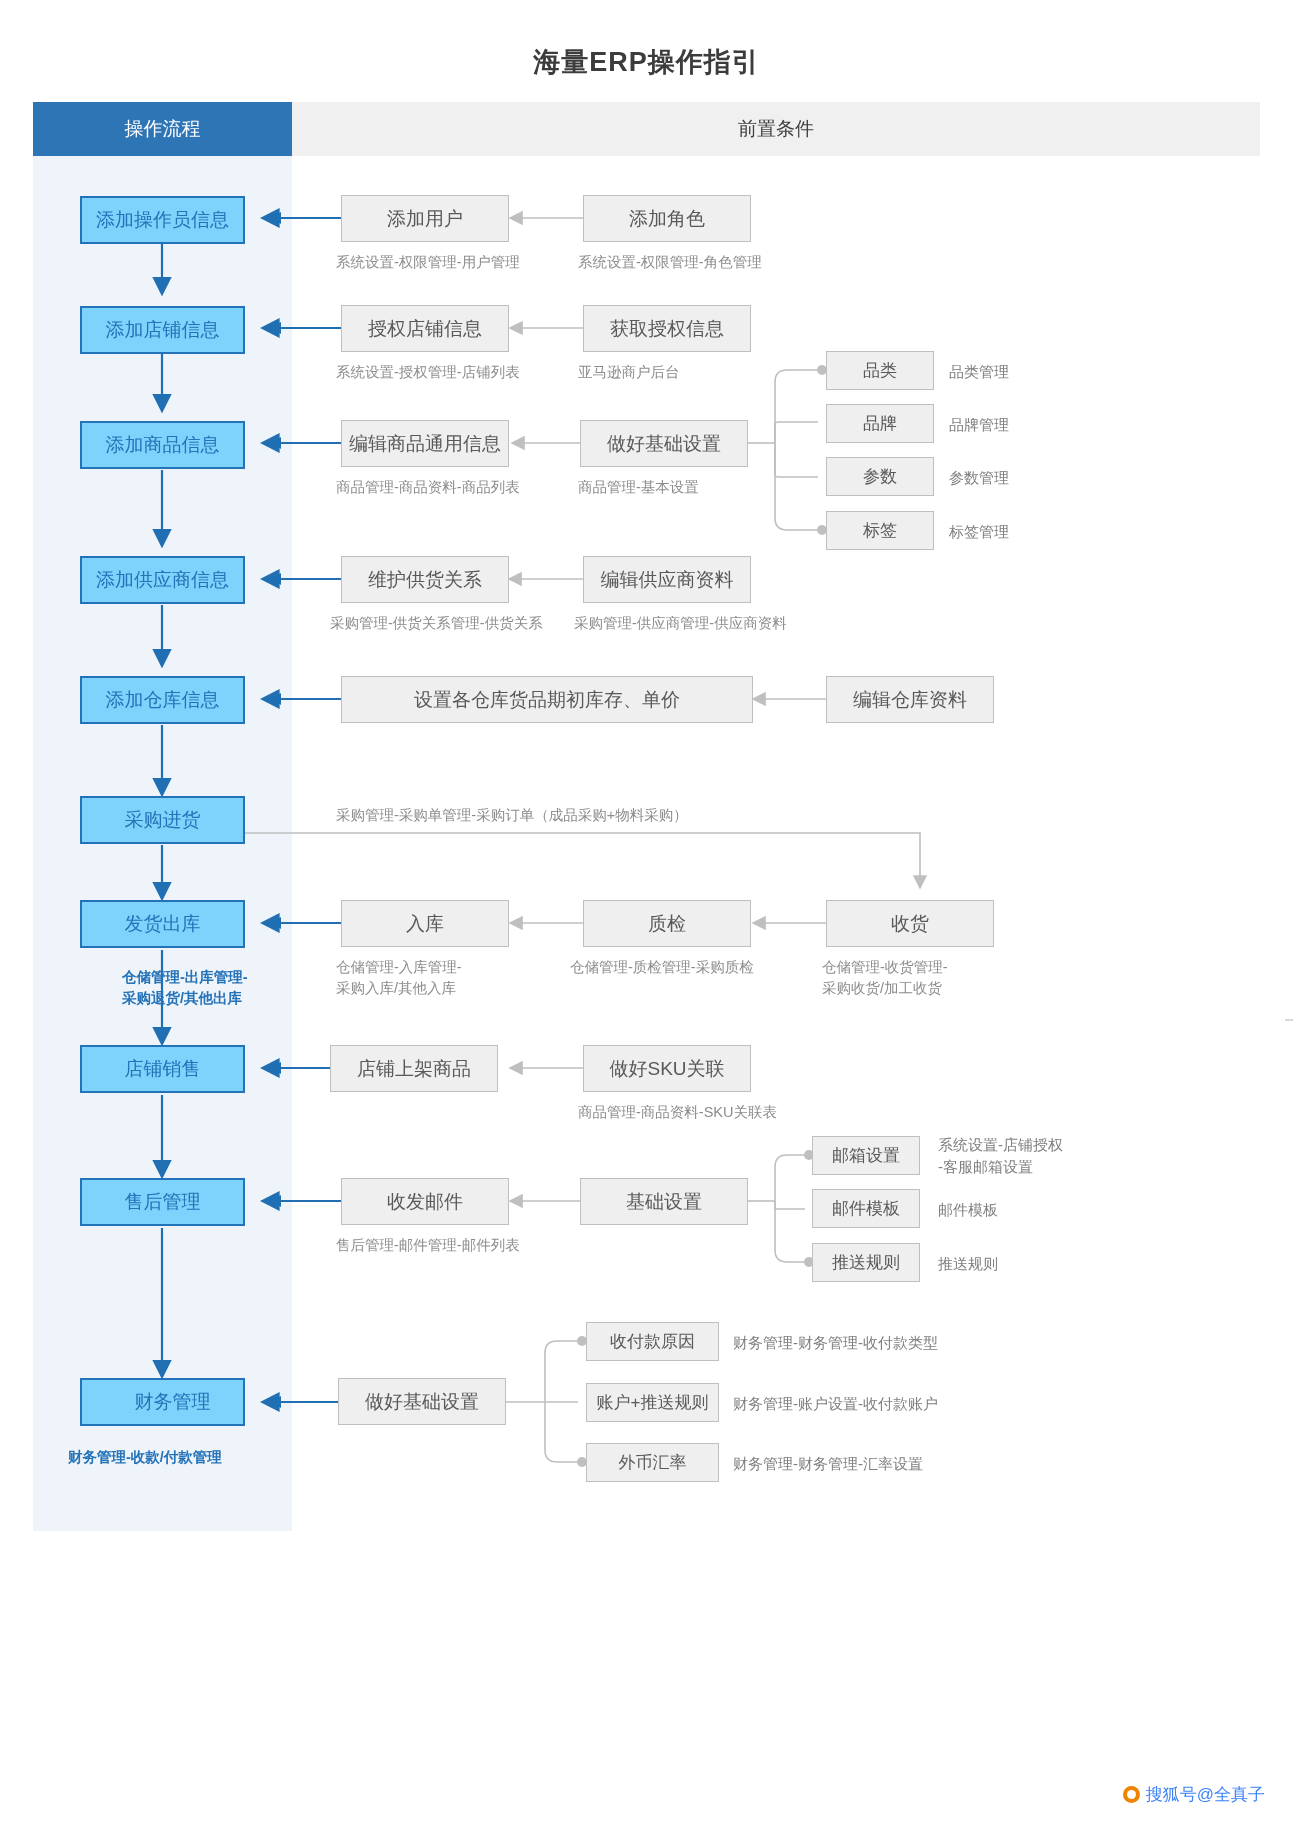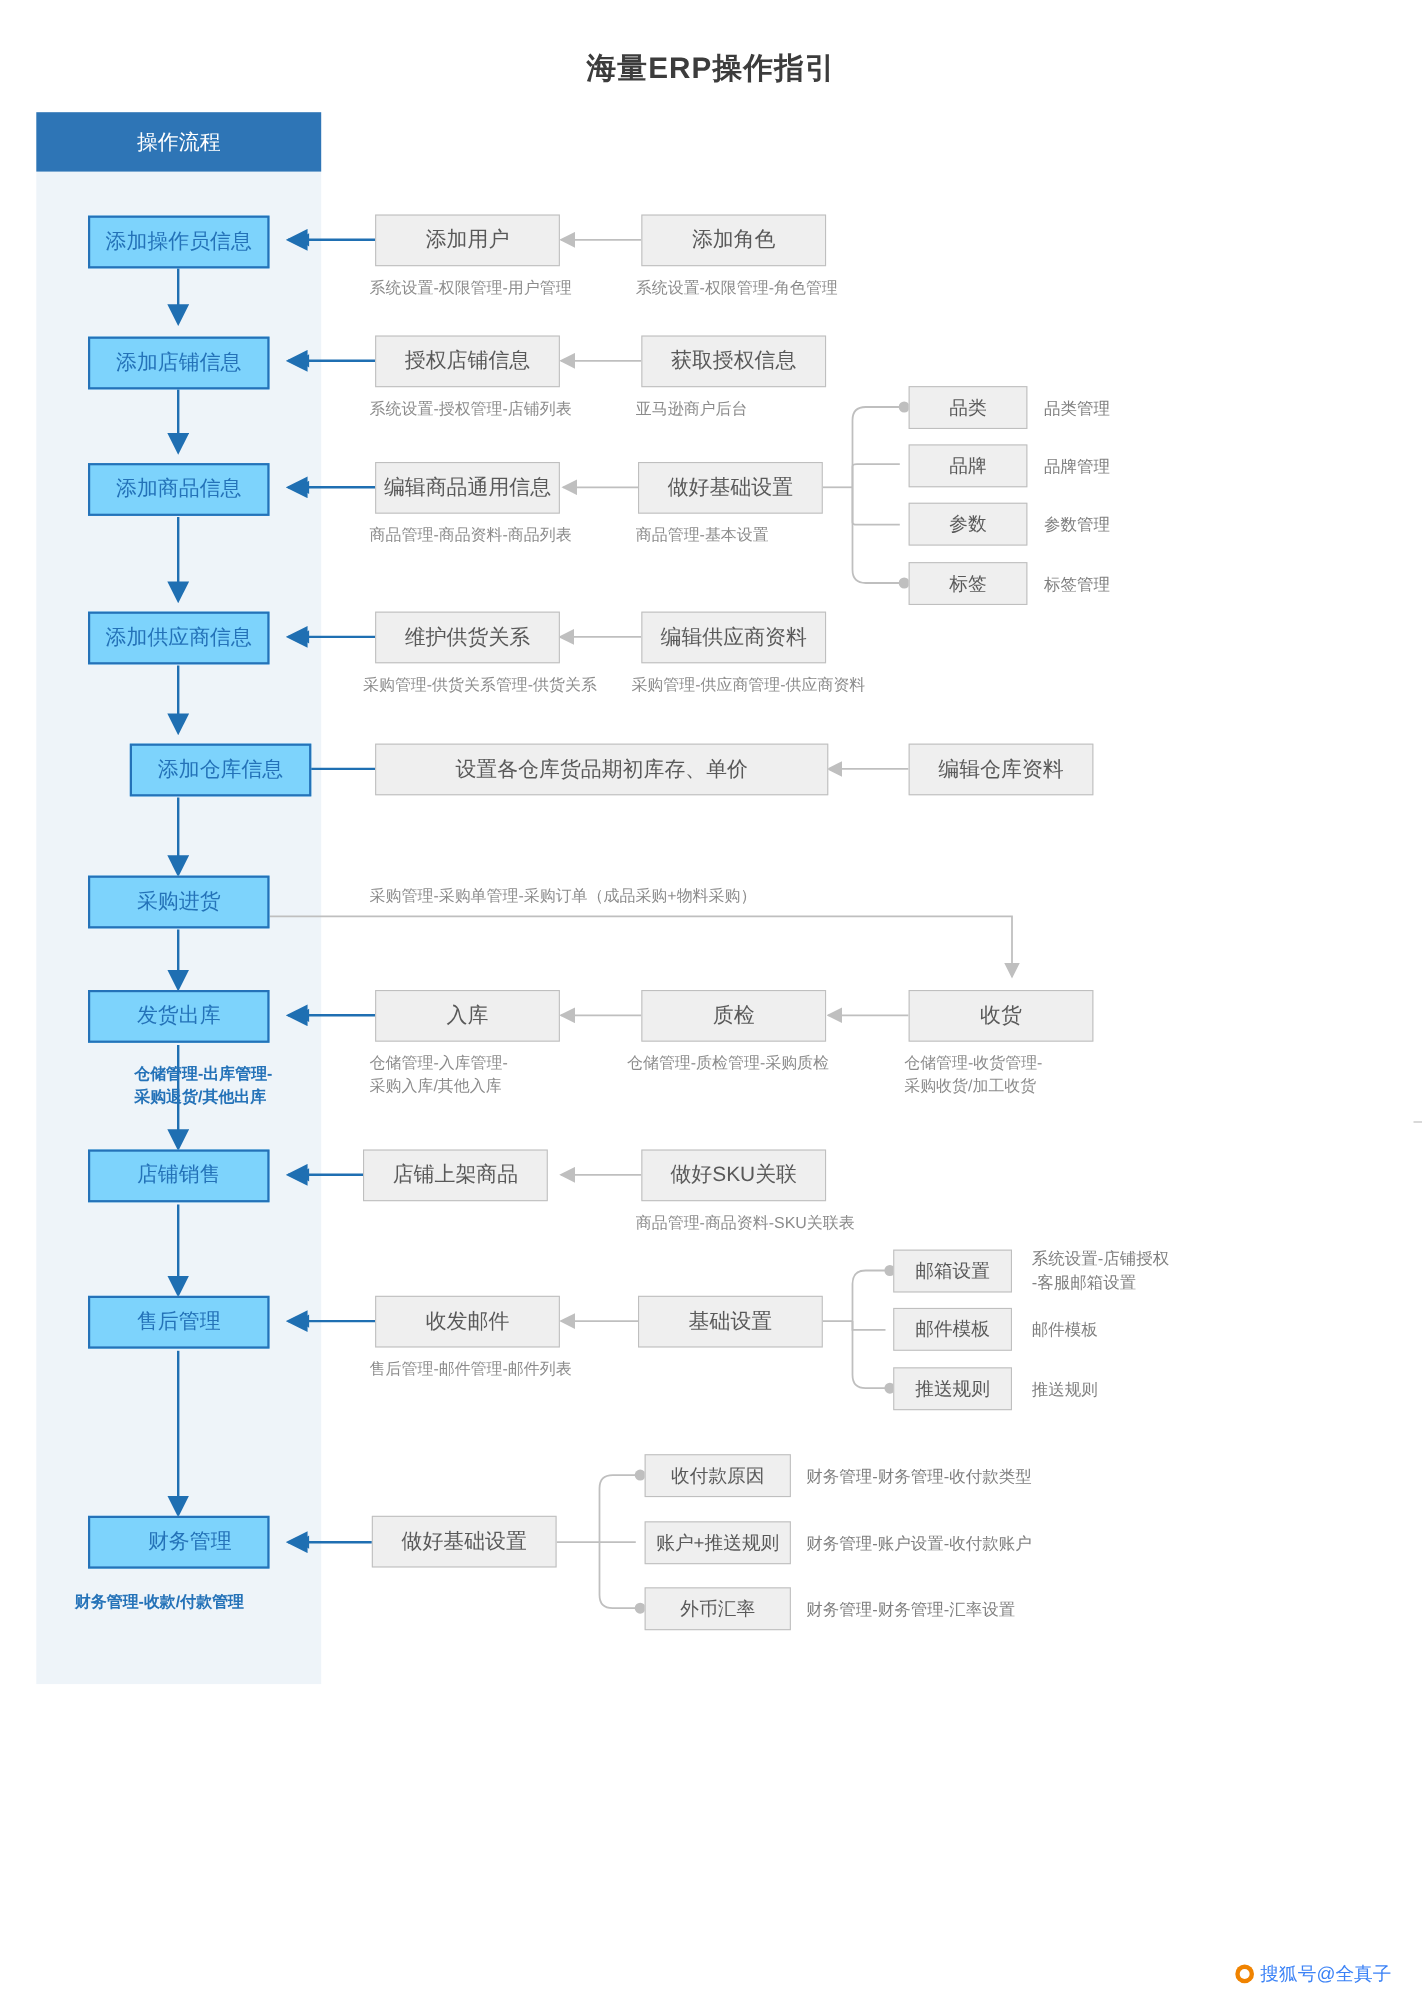--- a/index.html
+++ b/index.html
@@ -96,20 +96,21 @@
 </head>
 <body>
 
 <div id="canvas">
 
   <div class="title">海量ERP操作指引</div>
 
   <div class="flow-col-bg"></div>
 
   <div class="hdr-left">操作流程</div>
+  <div class="hdr-right">前置条件</div>
 
   <svg id="wires" viewBox="0 0 1293 1828">
     <defs>
       <marker id="abig" markerWidth="9" markerHeight="9" refX="8" refY="4.5" orient="auto">
         <path d="M9,4.5 L0,0 L0,9 Z" fill="#1f6fb2"></path>
       </marker>
       <marker id="agrey" markerWidth="9" markerHeight="9" refX="8" refY="4.5" orient="auto">
         <path d="M9,4.5 L0,0 L0,9 Z" fill="#bfbfbf"></path>
       </marker>
       <marker id="adown" markerWidth="9" markerHeight="9" refX="7" refY="4.5" orient="auto">
@@ -197,21 +198,21 @@
     <circle cx="582" cy="1341" r="5" fill="#bfbfbf"></circle>
     <circle cx="582" cy="1462" r="5" fill="#bfbfbf"></circle>
 
     <line x1="1285" y1="1020" x2="1293" y2="1020" stroke="#d9d9d9" stroke-width="2"></line>
   </svg>
 
   <div class="node flow" style="left:80px;  top:196px; width:165px; height:48px;">添加操作员信息</div>
   <div class="node flow" style="left:80px;  top:306px; width:165px; height:48px;">添加店铺信息</div>
   <div class="node flow" style="left:80px;  top:421px; width:165px; height:48px;">添加商品信息</div>
   <div class="node flow" style="left:80px;  top:556px; width:165px; height:48px;">添加供应商信息</div>
-  <div class="node flow" style="left:80px;  top:676px; width:165px; height:48px;margin-left:38px;">添加仓库信息</div>
+  <div class="node flow" style="left:80px;  top:676px; width:165px; height:48px;">添加仓库信息</div>
   <div class="node flow" style="left:80px;  top:796px; width:165px; height:48px;">采购进货</div>
   <div class="node flow" style="left:80px;  top:900px; width:165px; height:48px;">发货出库</div>
   <div class="node flow" style="left:80px;  top:1045px; width:165px; height:48px;">店铺销售</div>
   <div class="node flow" style="left:80px;  top:1178px; width:165px; height:48px;">售后管理</div>
   <div class="node flow" style="left:80px;  top:1378px; width:165px; height:48px;padding-left:20px;">财务管理</div>
 
   <div class="cap blue" style="left:122px; top:967px; width:160px;">仓储管理-出库管理-
 采购退货/其他出库</div>
   <div class="cap blue" style="left:68px;  top:1447px; width:220px;">财务管理-收款/付款管理</div>
 

